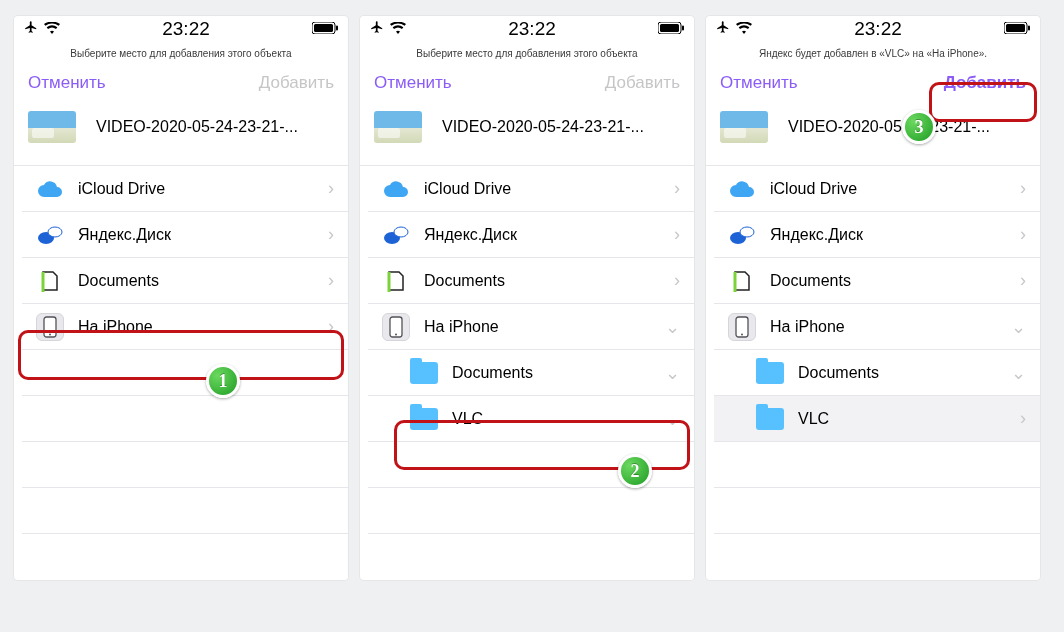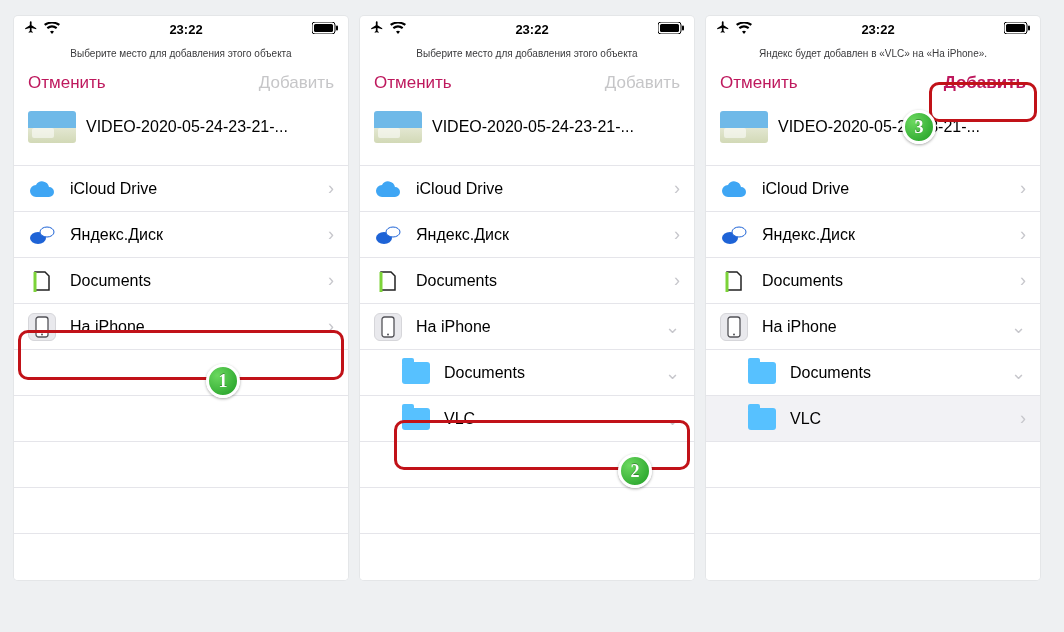--- a/index.html
+++ b/index.html
@@ -15,42 +15,43 @@
     background: #fff;
     border-radius: 4px;
     overflow: hidden;
     display: flex;
     flex-direction: column;
     box-shadow: 0 0 0 1px rgba(0,0,0,0.04);
   }
   
   .sb { display:flex; align-items:center; justify-content:space-between; padding:4px 10px 2px; height:24px; }
   .sb-left, .sb-right { display:flex; align-items:center; gap:6px; }
-  .sb-time { font-size:13px; font-weight:700; }
+  .sb-time { font-size:19px; font-weight:400; }
   
   .prompt { text-align:center; font-size:10px; color:#3a3a3c; padding:8px 6px 10px; }
   
   .nav { display:flex; align-items:center; justify-content:space-between; padding:4px 14px 12px; }
   .nav-btn { font-size:17px; font-weight:400; background:none; border:none; cursor:pointer; }
-  .nav-btn.primary { color:#be185d; }
+  .nav-btn.primary { color:#8b5cf6; }
   .nav-btn.disabled { color:#c6c6c8; }
   
-  .video { display:flex; align-items:center; gap:10px; padding:6px 14px 22px; }
+  .video { display:flex; align-items:center; gap:20px; padding:6px 14px 22px; }
   .thumb { width:48px; height:32px; border-radius:3px; background:linear-gradient(to bottom,#6fb9e8 0%,#6fb9e8 52%,#e3e7d2 52%,#d2d9b6 100%); position:relative; }
   .thumb::after{content:'';position:absolute;left:4px;top:52%;width:22px;height:10px;background:rgba(255,255,255,0.55);border-radius:2px;}
   .video-name { font-size:16px; color:#000; white-space:nowrap; overflow:hidden; text-overflow:ellipsis; }
   
   .list { border-top:1px solid #e5e5ea; }
   .row {
     display:flex; align-items:center;
     min-height:46px;
     padding:0 14px;
     border-bottom:1px solid #e5e5ea;
     background:#fff;
     position:relative;
+    margin-left:8px;
   }
   .row.selected { background:#f2f2f5; }
   .row .icon { width:28px; height:28px; margin-right:14px; display:flex; align-items:center; justify-content:center; border-radius:6px; }
   .row .label { font-size:16px; color:#000; flex:1; }
   .row .chev { color:#c7c7cc; font-size:18px; }
   .row.sub { padding-left:42px; }
   .row.sub .icon { border-radius:4px; }
   
   .ico-cloud svg, .ico-yadisk svg, .ico-docs svg { display:block; }
   .ico-iphone { background:#e9e9ed; border:1px solid #d6d6da; border-radius:8px; }

